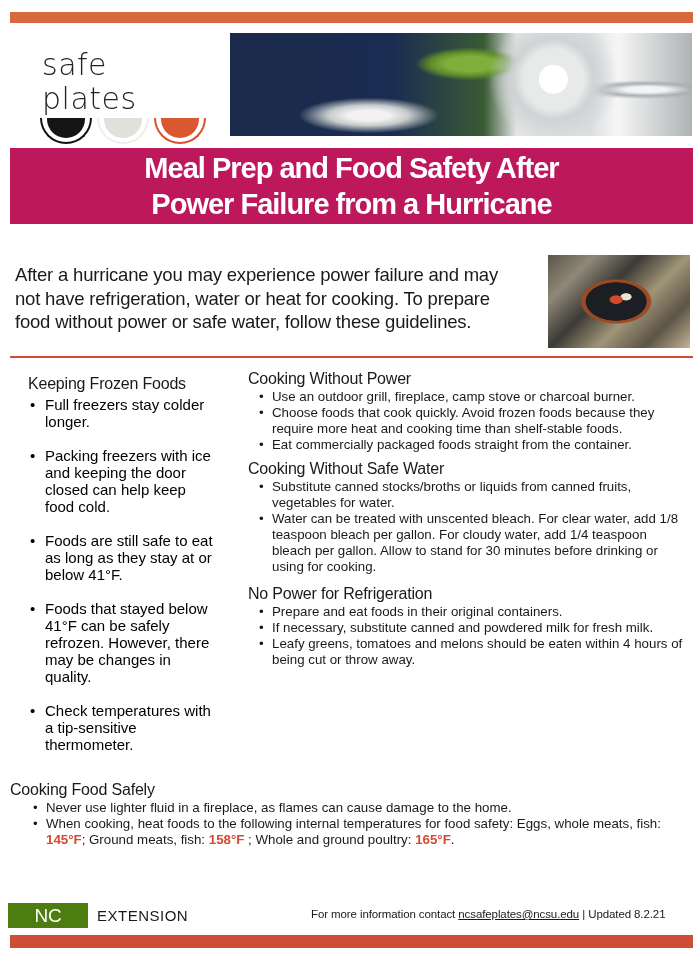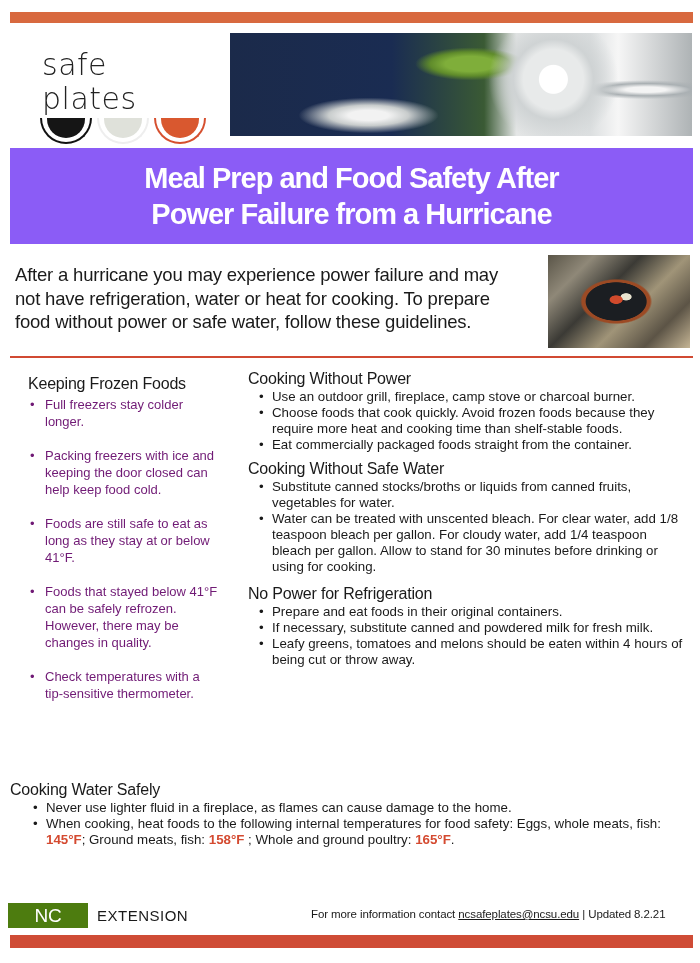--- a/index.html
+++ b/index.html
@@ -22,21 +22,21 @@
   #hurricane-image { position: absolute; left: 230px; top: 33px; width: 462px; height: 103px; overflow: hidden;
     background:
       radial-gradient(circle at 70% 45%, #fff 0 14px, #e8eaea 15px 30px, #cfd3d4 40px, transparent 65px),
       radial-gradient(ellipse at 90% 55%, #f4f4f4 0 20px, #aab0b3 45px, transparent 70px),
       radial-gradient(ellipse at 30% 80%, #f2f2f2 0 20px, #c8cccc 40px, transparent 70px),
       radial-gradient(ellipse at 52% 30%, #7fae3a 0 25px, #5f8b2b 40px, transparent 55px),
       linear-gradient(90deg, #1b2a4a 0%, #1a2c52 35%, #3a5a34 55%, #e4e6e6 62%, #dcdfe0 78%, #f6f6f6 84%, #aeb3b5 100%);
   }
 
   
-  #title-banner { position: absolute; left: 10px; top: 148px; width: 683px; height: 96px; background: #8b5cf6;
+  #title-banner { position: absolute; left: 10px; top: 148px; width: 683px; height: 76px; background: #be185d;
     display: flex; flex-direction: column; align-items: center; justify-content: center; }
   .title-line { color: #fff; font-family: "Liberation Sans", sans-serif; font-weight: bold; font-size: 29px; letter-spacing: -1px; line-height: 36px; }
 
   
   #intro { position: absolute; left: 15px; top: 263px; width: 500px; font-size: 18.5px; line-height: 23.5px; color: #1a1a1a; letter-spacing: -0.2px; }
   #campfire-image { position: absolute; left: 548px; top: 255px; width: 142px; height: 93px; overflow: hidden;
     background:
       radial-gradient(ellipse at 48% 48%, #d04a2c 0 6px, transparent 7px),
       radial-gradient(ellipse at 55% 45%, #e8e4d0 0 5px, transparent 6px),
       radial-gradient(ellipse at 48% 50%, #1b1e22 0 30px, #9c4a24 31px 34px, transparent 36px),
@@ -45,21 +45,21 @@
   #divider { position: absolute; left: 10px; top: 356px; width: 683px; height: 2px; background: #d14a33; }
 
   
   h2 { font-family: "Liberation Sans", sans-serif; font-weight: normal; font-size: 16px; color: #1a1a1a; letter-spacing: -0.2px; }
   ul { list-style: none; }
   li { position: relative; padding-left: 17px; }
   li::before { content: "•"; position: absolute; left: 2px; top: 0; }
 
   #frozen { position: absolute; left: 28px; top: 375px; width: 190px; }
   #frozen h2 { margin-bottom: 3px; }
-  #frozen li { font-size: 13px; line-height: 17px; margin-bottom: 17px; color: #701a75; }
+  #frozen li { font-size: 15px; line-height: 17px; margin-bottom: 17px; color: #000000; }
   #frozen li::before { left: 2px; }
   #frozen ul { padding-left: 0; }
 
   #right-col { position: absolute; left: 248px; top: 370px; width: 440px; }
   #right-col h2 { font-size: 16px; margin-bottom: 1px; }
   #right-col li { font-size: 13.3px; line-height: 16px; color: #1a1a1a; padding-left: 24px; }
   #right-col li::before { left: 11px; }
   .sec-gap { height: 7px; }
 
   #safely { position: absolute; left: 10px; top: 781px; width: 670px; }
@@ -142,21 +142,21 @@
     <h2>No Power for Refrigeration</h2>
     <ul>
       <li>Prepare and eat foods in their original containers.</li>
       <li>If necessary, substitute canned and powdered milk for fresh milk.</li>
       <li>Leafy greens, tomatoes and melons should be eaten within 4 hours of being cut or throw away.</li>
     </ul>
   </section>
 </div>
 
 <section id="safely">
-  <h2>Cooking Water Safely</h2>
+  <h2>Cooking Food Safely</h2>
   <ul>
     <li>Never use lighter fluid in a fireplace, as flames can cause damage to the home.</li>
     <li><span>When cooking, heat foods to the following internal temperatures for food safety: Eggs, whole meats, fish: </span><span class="temp">145°F</span><span>; Ground meats, fish: </span><span class="temp">158°F</span><span> ; Whole and ground poultry: </span><span class="temp">165°F</span><span>.</span></li>
   </ul>
 </section>
 
 <div id="ncstate-badge">NC STATE</div>
 <div id="extension-label">EXTENSION</div>
 <div id="footer-info"><span>For more information contact </span><span id="contact-email">ncsafeplates@ncsu.edu</span><span> | Updated 8.2.21</span></div>
 

